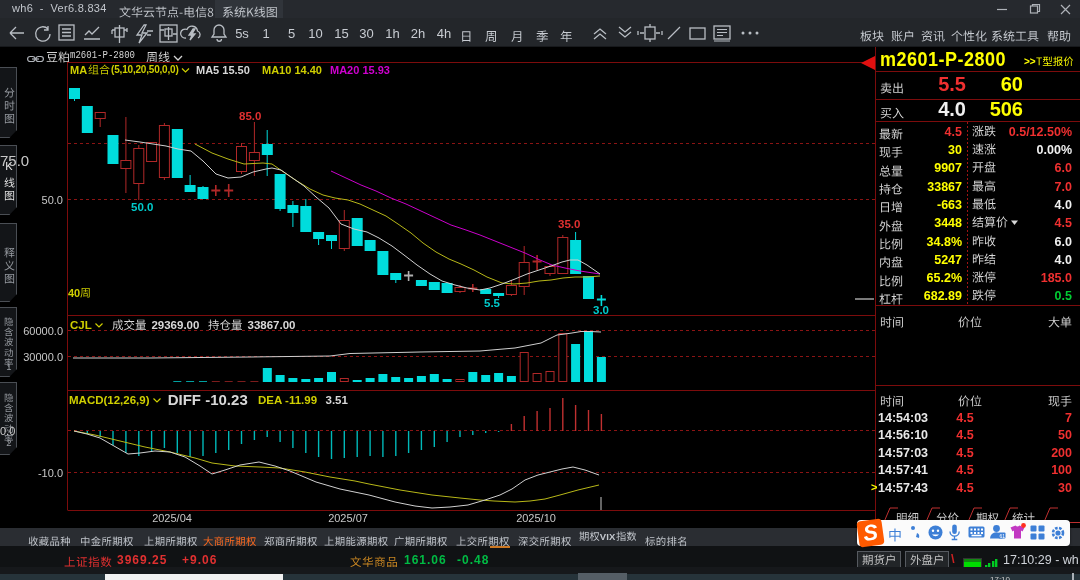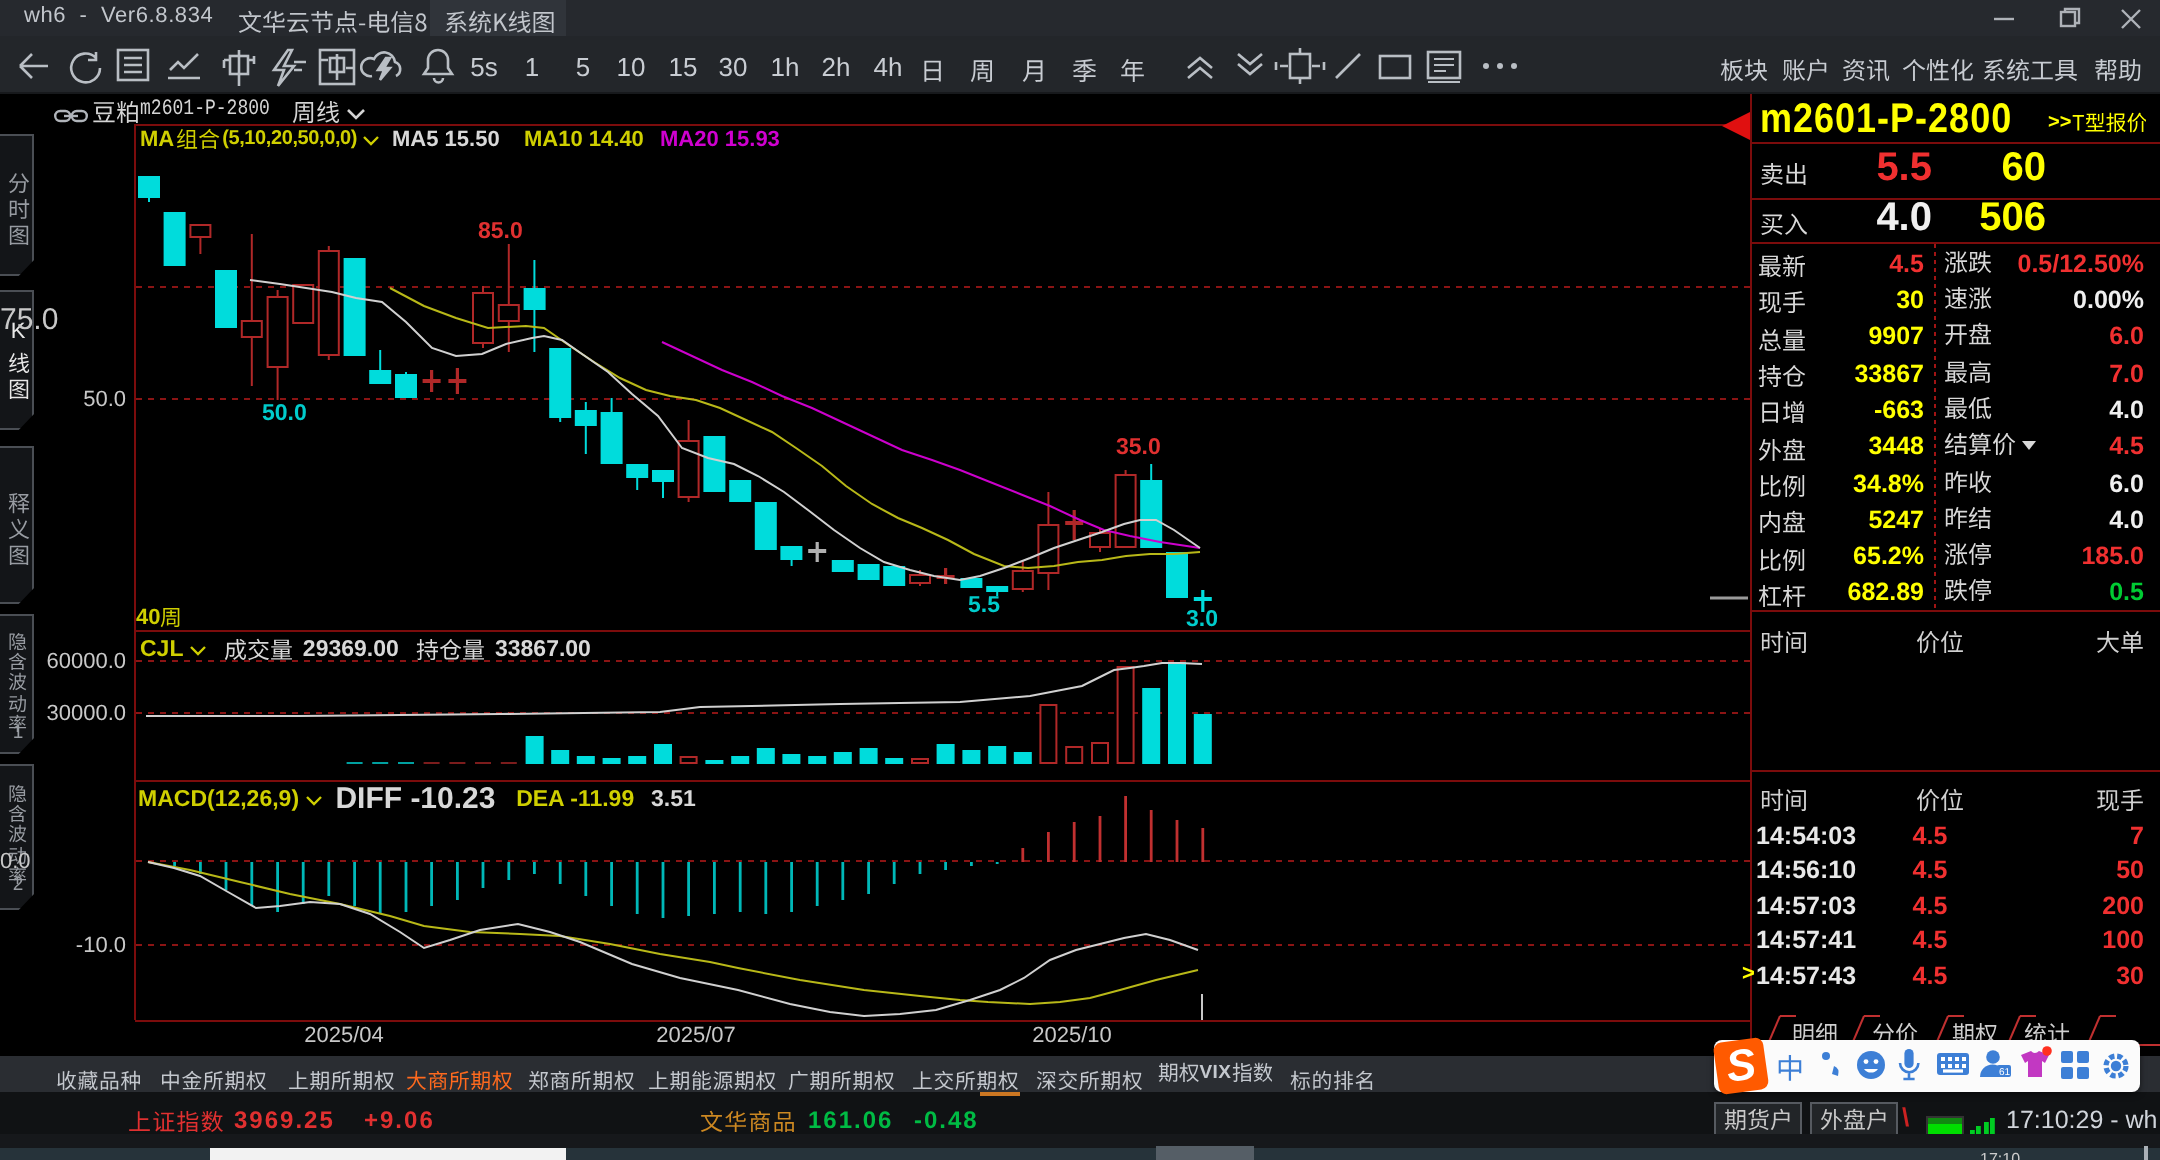--- a/index.html
+++ b/index.html
@@ -633,21 +633,21 @@
 <div class="a" style="left:0;top:199.5px;width:63px;text-align:right;font-size:11px;color:#c8c8c8;transform:translateY(-50%)">50.0</div>
 <div class="a" style="left:0;top:330.5px;width:63px;text-align:right;font-size:11px;color:#c8c8c8;transform:translateY(-50%)">60000.0</div>
 <div class="a" style="left:0;top:356.5px;width:63px;text-align:right;font-size:11px;color:#c8c8c8;transform:translateY(-50%)">30000.0</div>
 <div class="a" style="left:0;top:430.5px;width:63px;text-align:left;font-size:11px;color:#c8c8c8;transform:translateY(-50%)">0.0</div>
 <div class="a" style="left:0;top:472.5px;width:63px;text-align:right;font-size:11px;color:#c8c8c8;transform:translateY(-50%)">-10.0</div>
 <div class="a" style="left:239px;top:110px;font-size:11.5px;font-weight:700;color:#e03030">85.0</div>
 <div class="a" style="left:131px;top:201px;font-size:11.5px;font-weight:700;color:#00cccc">50.0</div>
 <div class="a" style="left:558px;top:218px;font-size:11.5px;font-weight:700;color:#e03030">35.0</div>
 <div class="a" style="left:484px;top:297px;font-size:11.5px;font-weight:700;color:#00cccc">5.5</div>
 <div class="a" style="left:593px;top:304px;font-size:11.5px;font-weight:700;color:#00cccc">3.0</div>
-<div class="a" style="left:68px;top:303px;display:flex;align-items:flex-start">
+<div class="a" style="left:68px;top:287px;display:flex;align-items:flex-start">
     <span style="font-size:11px;font-weight:700;color:#cfcf00">40</span>
     <svg class="ck" width="11.0" height="11.0" viewBox="0 -880.0 1000.0 1000.0" style="vertical-align:-1.32px">
       <g fill="#cfcf00">
         <use href="#g15" x="0"></use>
       </g>
     </svg>
   </div>
 <div class="a" style="left:70px;top:318.5px;display:flex;align-items:center;gap:2px">
     <span style="font-size:11.5px;font-weight:700;color:#cfcf00">CJL</span>
     <svg width="10" height="8">

